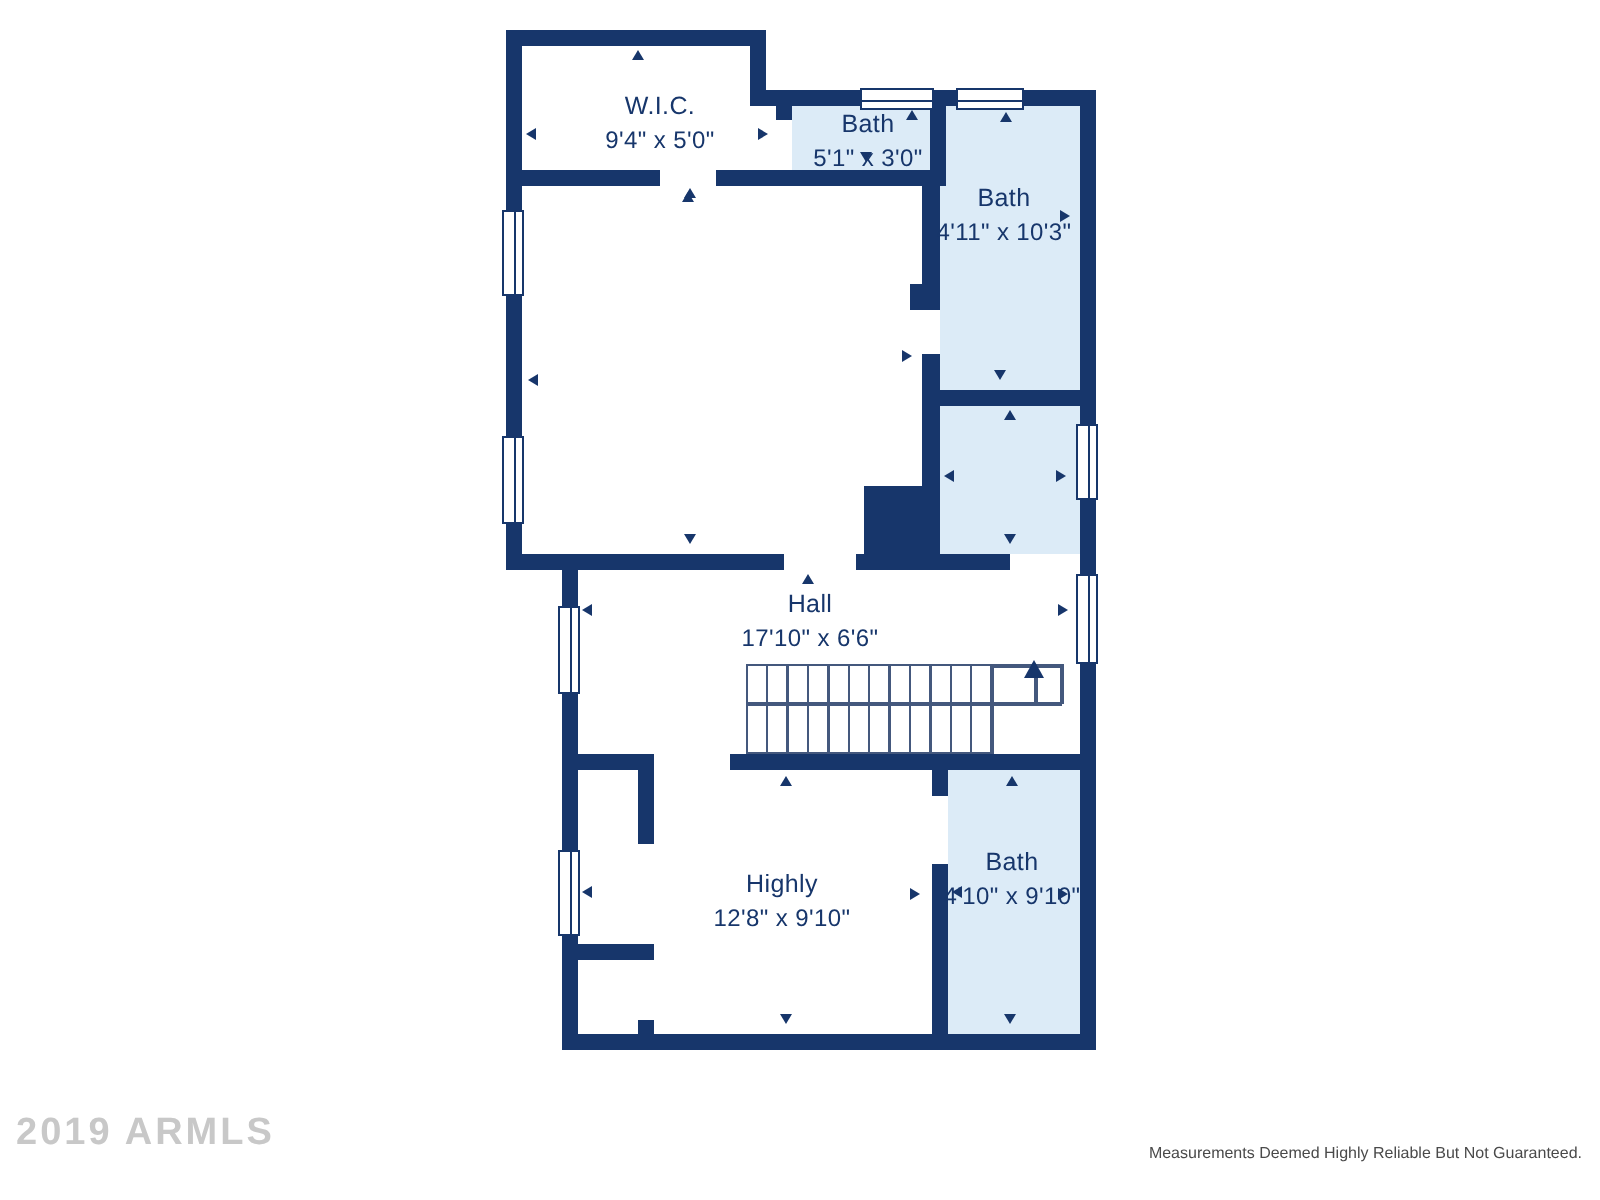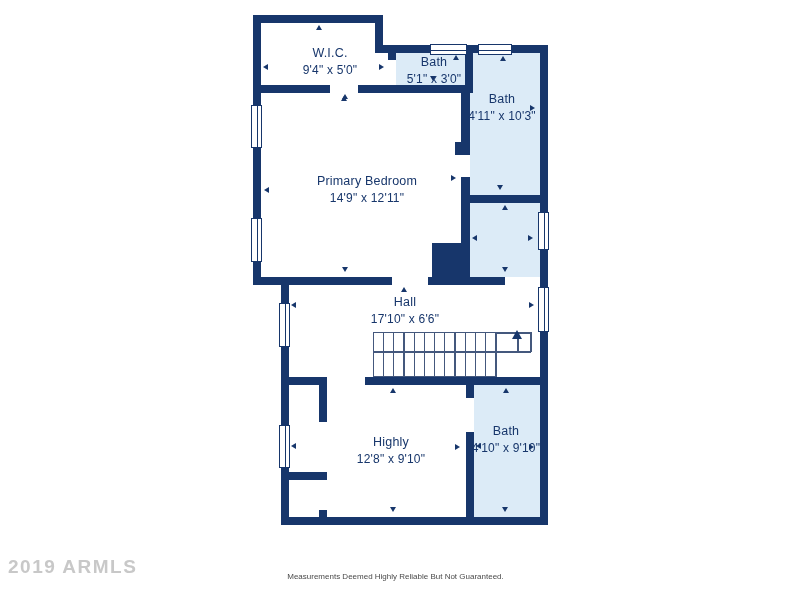--- a/index.html
+++ b/index.html
@@ -31,21 +31,21 @@
   .dim-right{border-top:3.5px solid transparent;border-bottom:3.5px solid transparent;border-left:5px solid #17366b;}
   .up-arrowhead{
     position:absolute;left:512px;top:330px;width:0;height:0;
     border-left:5px solid transparent;border-right:5px solid transparent;border-bottom:9px solid #17366b;
   }
   #watermark{
     position:absolute;left:8px;top:556px;font-size:19px;letter-spacing:1.5px;
     color:#c8c8c8;font-weight:bold;
   }
   #disclaimer{
-    position:absolute;left:0;right:0;top:572px;text-align:center;
+    position:absolute;left:0;right:0;top:572px;text-align:right;
     font-size:8px;color:#4a4a4a;
   }
 </style>
 </head>
 <body>
 
 <div id="plan">
 
   <div class="fill" style="left:396px;top:53px;width:69px;height:32px;"></div>
   <div class="fill" style="left:470px;top:53px;width:70px;height:142px;"></div>
@@ -130,24 +130,20 @@
     <span class="dims">9'4" x 5'0"</span>
   </div>
   <div class="room-label" style="left:434px;top:71px;">
     <span>Bath</span><br>
     <span class="dims">5'1" x 3'0"</span>
   </div>
   <div class="room-label" style="left:502px;top:108px;">
     <span>Bath</span><br>
     <span class="dims">4'11" x 10'3"</span>
   </div>
-  <div class="room-label" style="left:367px;top:190px;">
-    <span>Primary Bedroom</span><br>
-    <span class="dims">14'9" x 12'11"</span>
-  </div>
   <div class="room-label" style="left:405px;top:311px;">
     <span>Hall</span><br>
     <span class="dims">17'10" x 6'6"</span>
   </div>
   <div class="room-label" style="left:391px;top:451px;">
     <span>Highly</span><br>
     <span class="dims">12'8" x 9'10"</span>
   </div>
   <div class="room-label" style="left:506px;top:440px;">
     <span>Bath</span><br>

